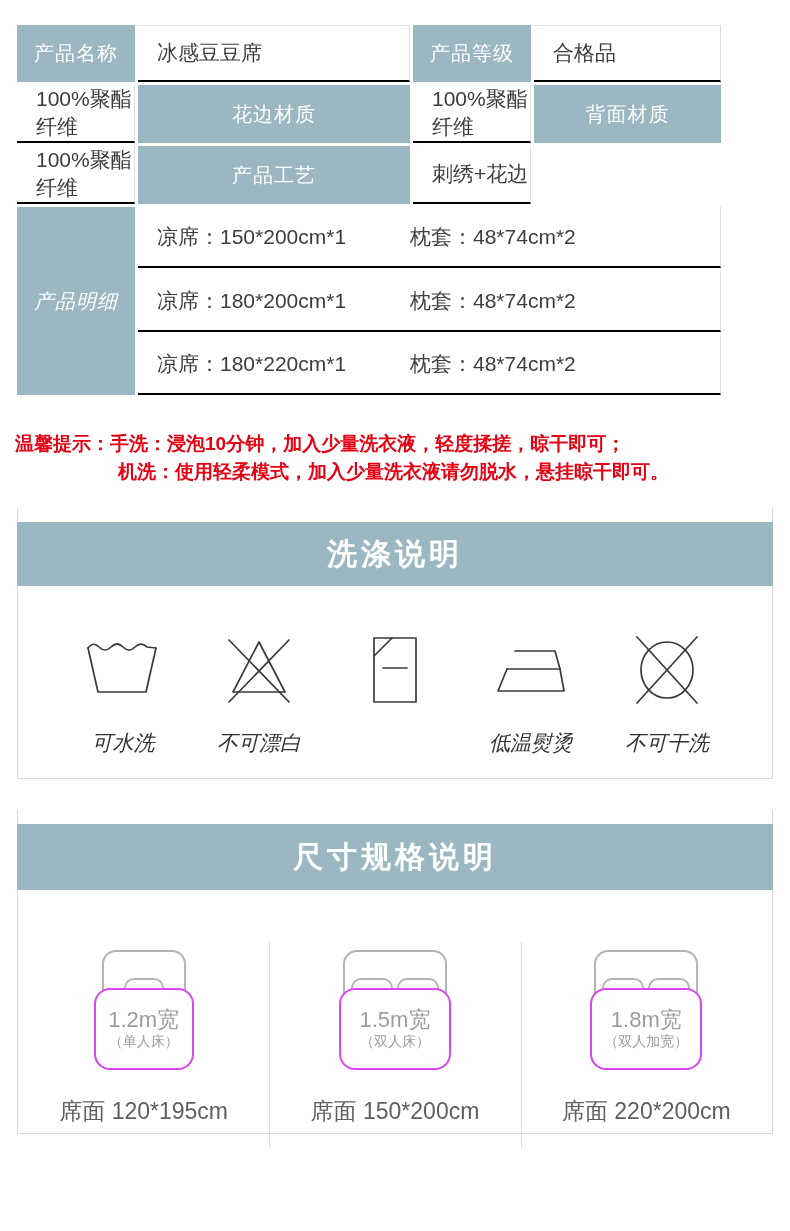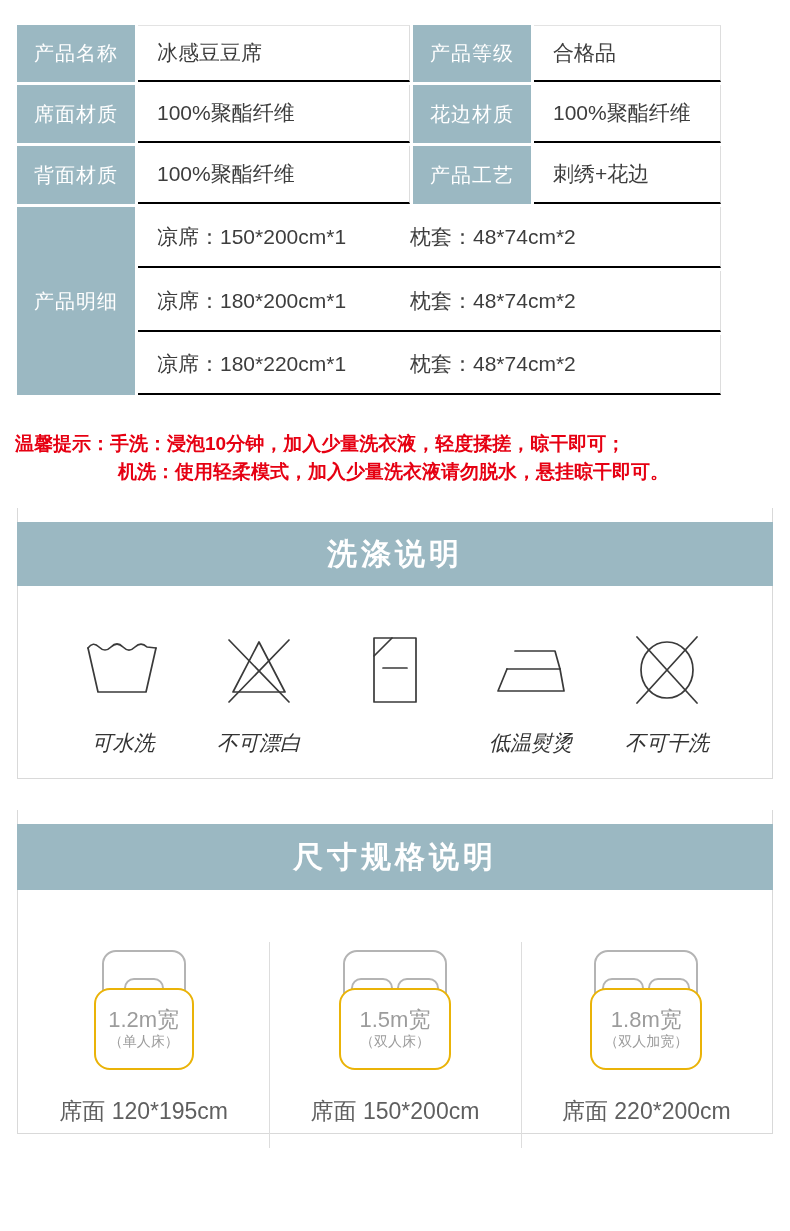--- a/index.html
+++ b/index.html
@@ -6,21 +6,21 @@
   body{width:790px;height:1231px;position:relative;font-family:"Liberation Sans",sans-serif;overflow:hidden;}
 
   
   .spec-table{position:absolute;left:17px;top:25px;width:704px;display:grid;
     grid-template-columns:118px 272px 118px 1fr;
     grid-template-rows:57px 58px 58px 61px 61px 60px;gap:3px;}
   .th{background:#9bb8c2;color:#fff;font-size:20px;display:flex;align-items:center;justify-content:center;letter-spacing:1px;}
   .td{background:#fff;border-bottom:2px solid #000000;font-size:21px;color:#3d3d3d;display:flex;align-items:center;padding-left:19px;}
   .td.first{border-top:1px solid #e3e3e3;}
   .td.colsep{border-right:1px solid #ddd;}
-  .detail-label{grid-column:1;grid-row:4/7;}
+  .detail-label{grid-column:1;grid-row:4/7;font-style:italic;}
   .detail-row{grid-column:2/5;}
   .detail-row .mat{display:inline-block;width:253px;}
 
   
   .tips{position:absolute;left:15px;top:430px;font-size:19px;font-weight:bold;color:#e60012;line-height:28px;}
   .tips .l2{padding-left:103px;}
 
   
   .section{position:absolute;left:17px;width:754px;border:1px solid #d9d9d9;border-top:none;background:#fff;}
   .band{background:#9bb8c2;color:#fff;font-weight:bold;font-size:30px;letter-spacing:4px;
@@ -43,38 +43,37 @@
   .vdiv{position:absolute;top:38px;bottom:12px;width:1px;background:#ddd;}
   .vdiv.d1{left:33.333%;} .vdiv.d2{left:66.666%;}
   .bed{position:relative;width:124px;height:120px;margin:46px auto 0;}
   .headboard{position:absolute;top:0;border:2px solid #b4b4b4;border-radius:14px;height:56px;background:#fff;}
   .bed.single .headboard{left:20px;width:80px;}
   .bed.double .headboard{left:10px;width:100px;}
   .pillow{position:absolute;top:28px;height:20px;border:2px solid #b4b4b4;background:#fff;border-radius:10px 10px 7px 7px;}
   .bed.single .pillow.p1{left:42px;width:36px;}
   .bed.double .pillow.p1{left:18px;width:38px;}
   .bed.double .pillow.p2{left:64px;width:38px;}
-  .mattress{position:absolute;top:38px;bottom:0;background:#fff;border:2px solid #eab308;border-radius:16px;
+  .mattress{position:absolute;top:38px;bottom:0;background:#fff;border:2px solid #d946ef;border-radius:16px;
     display:flex;flex-direction:column;align-items:center;justify-content:center;}
   .bed.single .mattress{left:12px;right:12px;}
   .bed.double .mattress{left:6px;right:6px;}
   .bed-width{font-size:22px;color:#9c9c9c;line-height:24px;}
   .bed-type{font-size:14px;color:#9c9c9c;line-height:18px;white-space:nowrap;}
   .bed-size{margin-top:26px;font-size:23px;color:#5f5f5f;}
 </style>
 </head>
 <body>
 
 <div class="spec-table">
   <div class="th">产品名称</div>
   <div class="td first colsep">冰感豆豆席</div>
   <div class="th">产品等级</div>
   <div class="td first colsep">合格品</div>
 
-  <div class="th">席面材质</div>
   <div class="td colsep">100%聚酯纤维</div>
   <div class="th">花边材质</div>
   <div class="td colsep">100%聚酯纤维</div>
 
   <div class="th">背面材质</div>
   <div class="td colsep">100%聚酯纤维</div>
   <div class="th">产品工艺</div>
   <div class="td colsep">刺绣+花边</div>
 
   <div class="th detail-label">产品明细</div>

